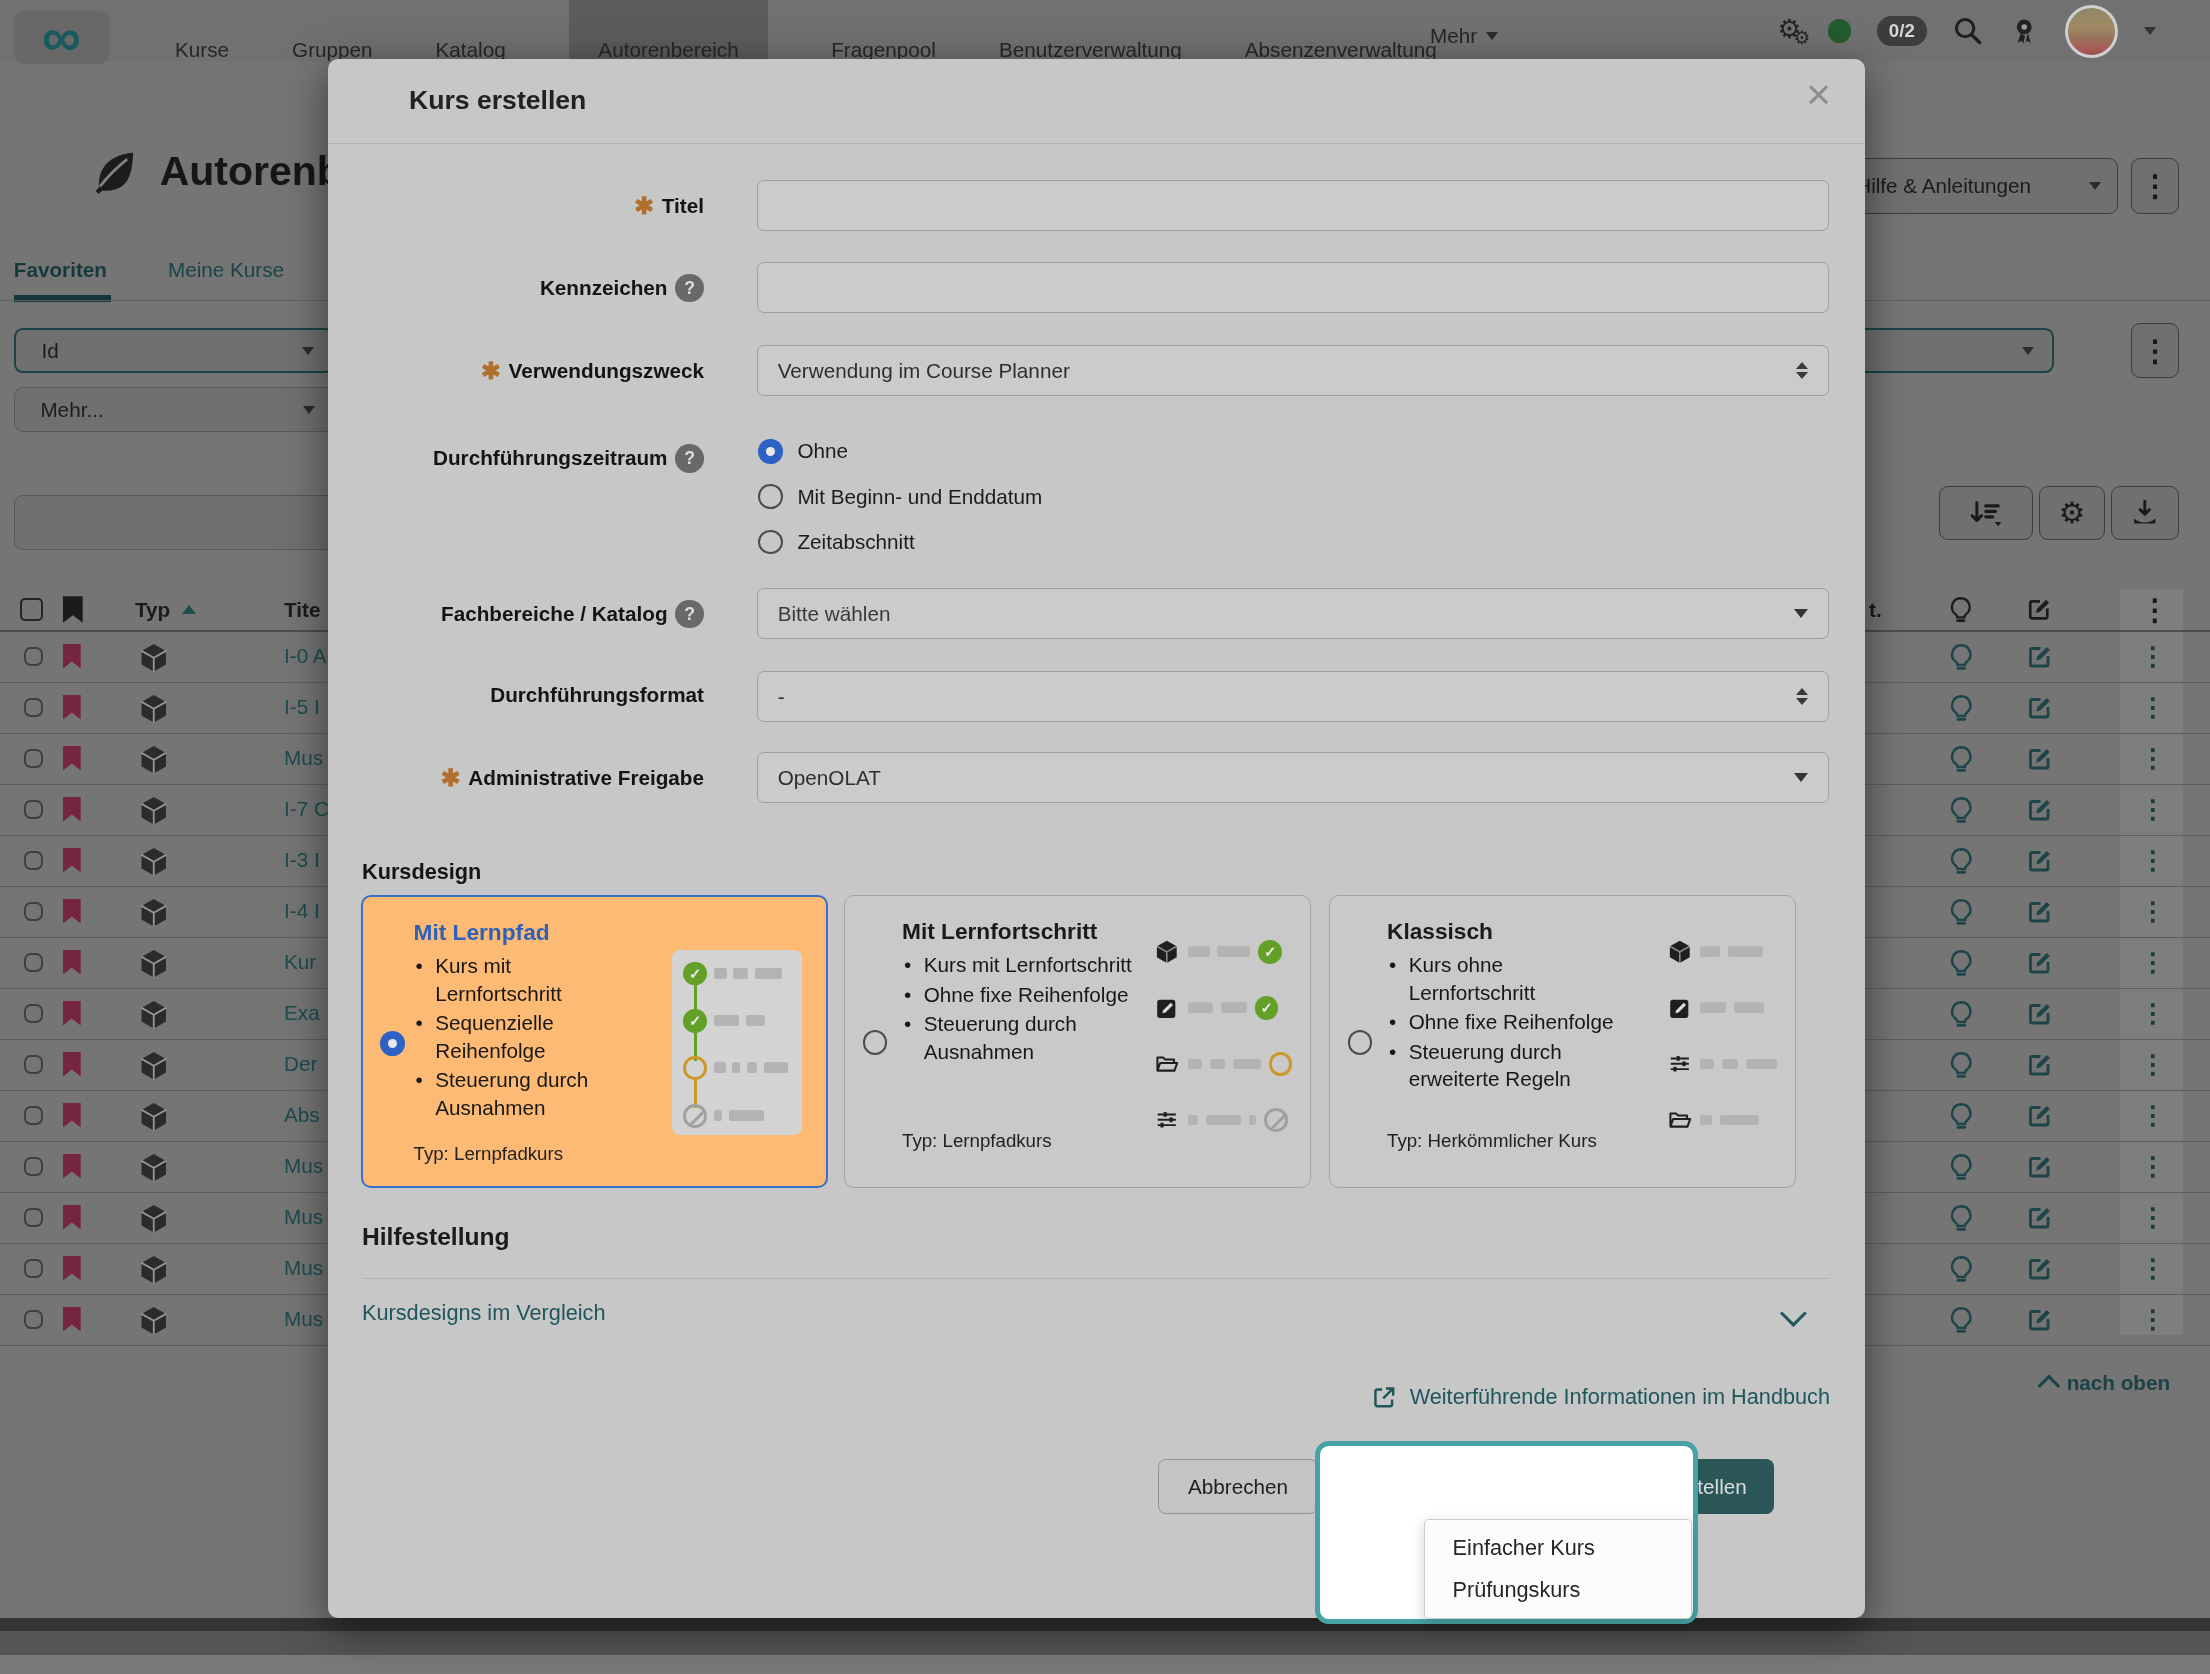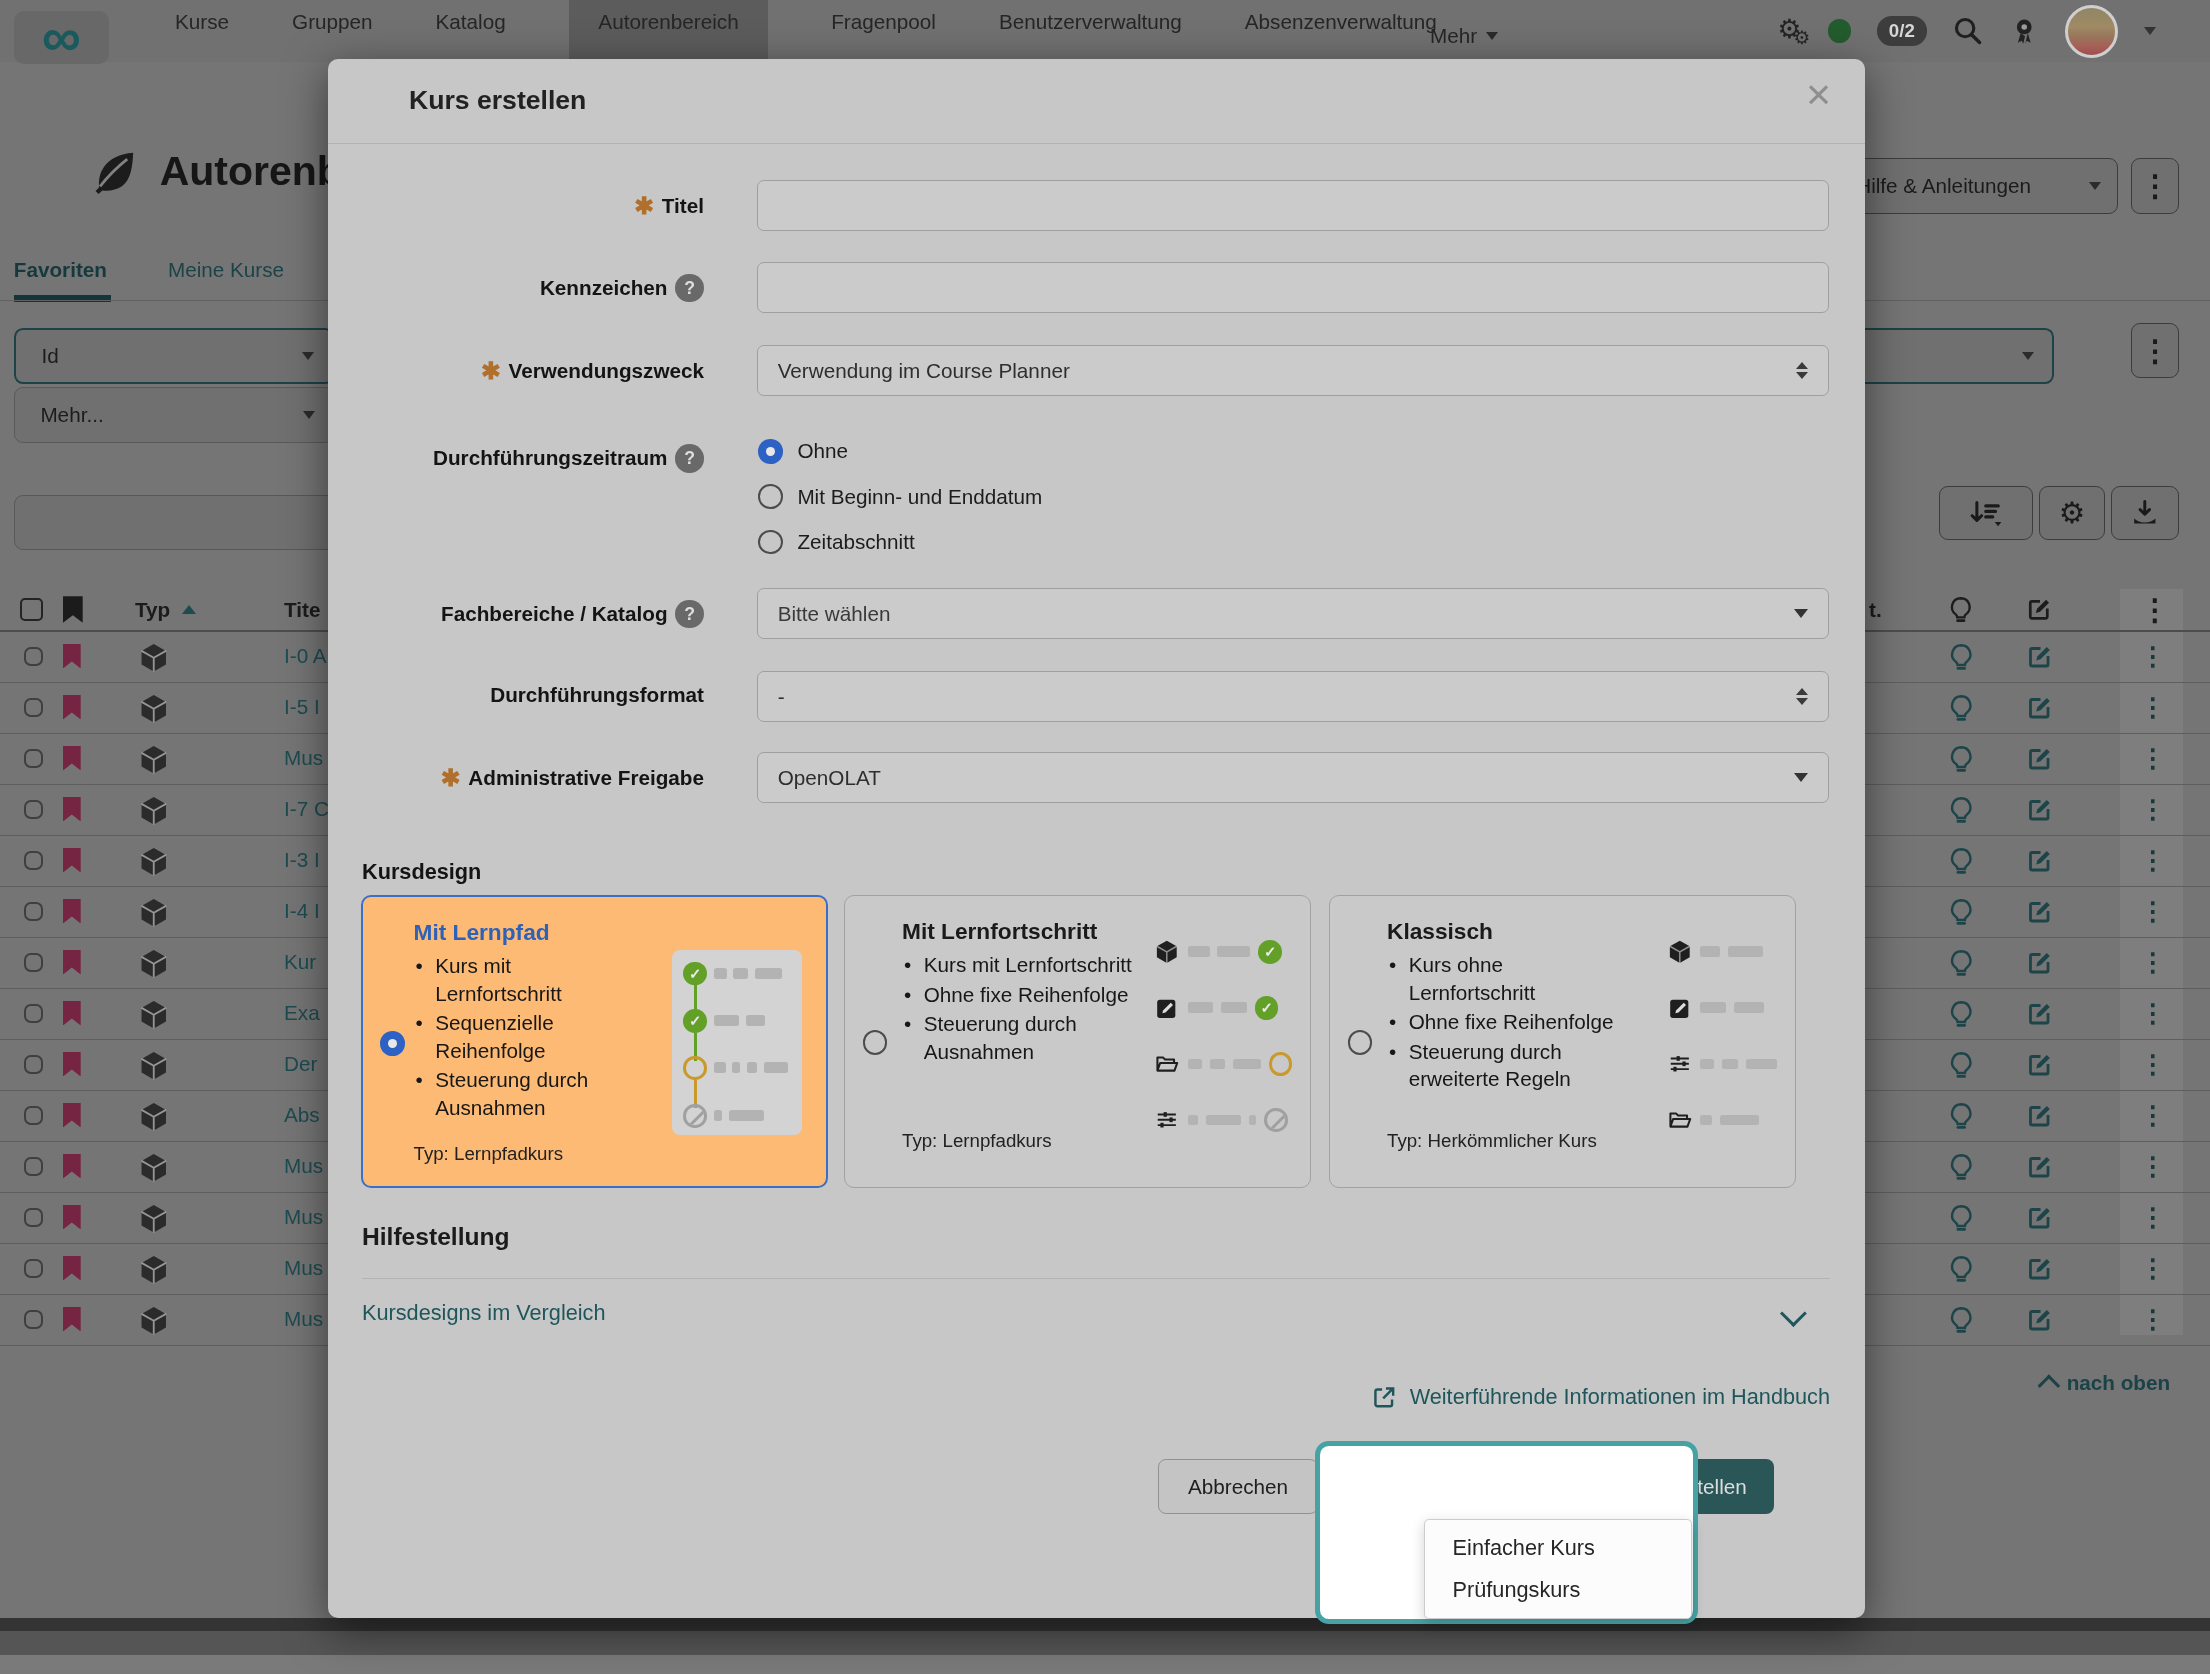--- a/index.html
+++ b/index.html
@@ -9,42 +9,42 @@
   .abs{position:absolute;}
 
   
   #topstrip{left:0;top:0;width:100%;height:12.8px;background:#848484;}
   #nav{left:0;top:0;width:100%;height:62px;background:#717171;}
   #nav-inner{position:absolute;left:0;top:12.8px;right:0;bottom:0;}
   .logo-badge{position:absolute;left:13.8px;top:-2px;width:95px;height:53px;background:#686868;
               border-radius:9.9px;display:flex;align-items:center;justify-content:center;}
   .logo-badge span{font-size:55px;line-height:39px;color:#1a5a5c;font-weight:bold;}
   .nav-items{position:absolute;left:175px;top:-12.8px;height:62px;display:flex;align-items:center;gap:63px;}
-  .nav-item{height:62px;display:flex;align-items:flex-start;font-size:20.7px;color:#262626;cursor:pointer;padding-top:9.9px;box-sizing:border-box;}
+  .nav-item{height:62px;display:flex;align-items:flex-end;font-size:20.7px;color:#262626;cursor:pointer;padding-top:9.9px;box-sizing:border-box;}
   .nav-item.active{background:#5c5c5c;padding-left:29.6px;padding-right:29.6px;}
   .nav-more{display:flex;align-items:center;gap:8.9px;}
   .caret-down{width:0;height:0;border-left:6.9px solid transparent;border-right:6.9px solid transparent;border-top:8.9px solid #2b2b2b;display:inline-block;}
   .nav-right{position:absolute;right:55px;top:-12.8px;height:62px;display:flex;align-items:center;gap:25.6px;}
   .gear-glyph{font-size:26.6px;color:#242424;letter-spacing:-7.9px;}
   .gear-glyph .g2{font-size:18.7px;vertical-align:-5.9px;}
   .status-dot{width:23.6px;height:23.6px;border-radius:50%;background:#235c2e;}
   .counter{background:#3d3d3d;color:#d6d6d6;font-weight:bold;font-size:18.7px;border-radius:14.8px;padding:3.9px 11.8px;}
   .avatar{width:53px;height:53px;border-radius:50%;border:3px solid #cfcfcf;box-sizing:border-box;
           background:linear-gradient(180deg,#8f8667 0%,#a08a63 40%,#97755c 62%,#a85f58 82%,#9c4f4e 100%);}
   svg.icon{display:block;}
 
   
   .h1-row{left:89px;top:146px;display:flex;align-items:center;gap:19.7px;}
   .h1-row h1{margin:0;font-size:41px;font-weight:bold;color:#161616;white-space:nowrap;}
   .tabs{left:13.8px;top:258px;display:flex;gap:61px;}
   .tab{font-size:20.7px;color:#1c4347;padding-bottom:13.8px;position:relative;white-space:nowrap;}
   .tab.active{color:#16393d;font-weight:bold;}
   .tab.active::after{content:"";position:absolute;left:0;right:-3.9px;bottom:-5.9px;height:6.9px;background:#13363a;}
   #tabline{left:0;top:300px;width:100%;height:1px;background:#616161;}
-  .chip{box-sizing:border-box;height:56px;border-radius:8.9px;display:flex;align-items:center;
+  .chip{box-sizing:border-box;height:45px;border-radius:8.9px;display:flex;align-items:center;
         justify-content:space-between;padding:0 17.7px 0 25.6px;font-size:20.7px;color:#1c1c1c;background:#707070;}
   .chip.teal{border:2.5px solid #1c4347;}
   .chip.plain{border:1.5px solid #5a5a5a;}
   .sq-btn{box-sizing:border-box;border:1.5px solid #3c3c3c;border-radius:8.9px;background:#707070;
           display:flex;align-items:center;justify-content:center;color:#1a1a1a;}
   .kebab-glyph{font-size:29.6px;font-weight:bold;color:#1a1a1a;line-height:1;}
   #searchbox{left:13.8px;top:495px;width:640px;height:55px;border:1.5px solid #585858;border-radius:8.9px;background:#707070;box-sizing:border-box;}
   .help-chip{left:1798px;top:158px;width:320px;height:56px;border:1.5px solid #3c3c3c;border-radius:8.9px;
              background:#707070;display:flex;align-items:center;gap:11.8px;padding:0 15.8px;box-sizing:border-box;font-size:20.7px;color:#1b1b1b;}
   .qbadge{width:29.6px;height:29.6px;border-radius:50%;background:#4f4f4f;color:#cfcfcf;font-size:18.7px;font-weight:bold;

